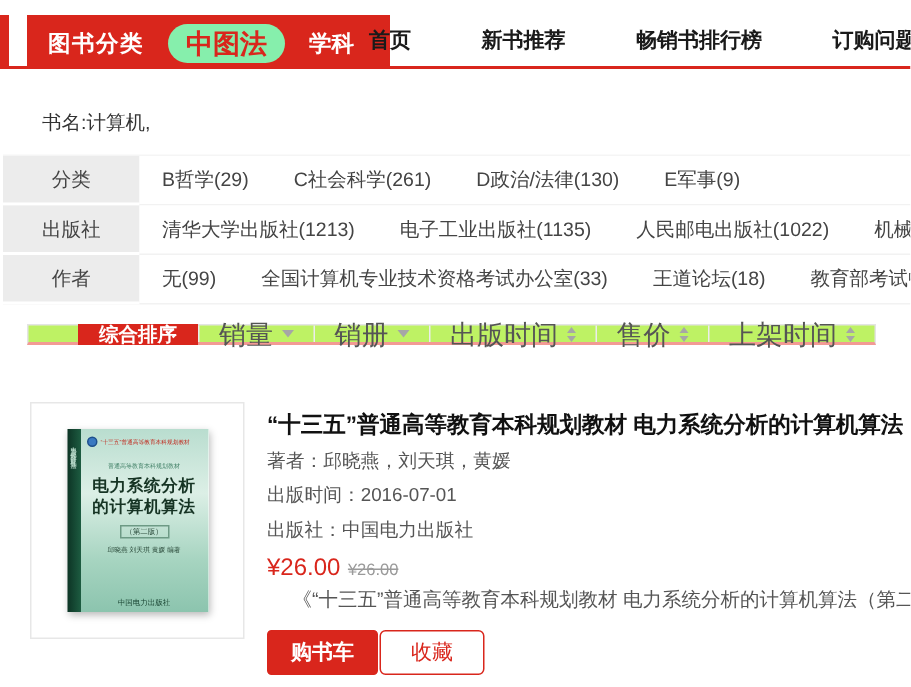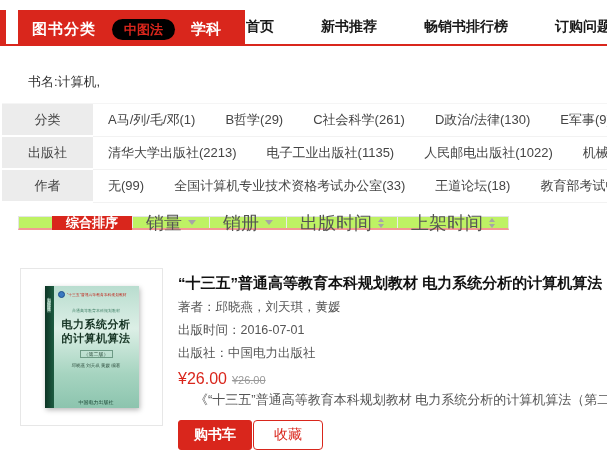--- a/index.html
+++ b/index.html
@@ -7,21 +7,21 @@
   html,body { width:607px; height:458px; background:#fff; overflow:hidden;
     font-family:"Liberation Sans","DejaVu Sans",sans-serif; }
   .page { position:relative; width:607px; height:458px; background:#fff; }
 
   
   .topnav { position:absolute; top:10px; left:0; width:607px; height:34px; }
   .nav-sliver { position:absolute; left:0; top:0; width:6px; height:34px; background:var(--red); }
   .nav-left { position:absolute; left:18px; top:0; height:34px; background:var(--red);
     display:flex; align-items:center; gap:16px; padding:4px 24px 0 14px; }
   .nav-cat { color:#fff; font-weight:700; font-size:15px; letter-spacing:1px; }
-  .nav-pill { background:#000000; color:var(--red); font-weight:700; font-size:13px;
+  .nav-pill { background:#86efac; color:var(--red); font-weight:700; font-size:18px;
     border-radius:13px; padding:4px 12px; line-height:1; cursor:pointer; }
   .nav-tab { color:#ffffff; font-weight:700; font-size:15px; cursor:pointer; }
   .nav-menu { position:absolute; left:246px; top:0; height:34px; display:flex; align-items:center; gap:47px; }
   .nav-menu-item { font-size:14px; font-weight:700; color:#1a1a1a; white-space:nowrap; cursor:pointer; }
   .nav-underline { position:absolute; top:44px; left:0; width:607px; height:2px; background:var(--red); }
 
   
   .search-line { position:absolute; top:73px; left:28px; font-size:13px; color:#333; }
 
   
@@ -101,32 +101,31 @@
     </div>
   </div>
   <div class="nav-underline"></div>
 
   <div class="search-line">书名:计算机,</div>
 
   <div class="filter-table">
     <div class="filter-row">
       <div class="filter-label">分类</div>
       <div class="filter-values">
-        <span class="filter-option">A马/列/毛/邓(1)</span>
         <span class="filter-option">B哲学(29)</span>
         <span class="filter-option">C社会科学(261)</span>
         <span class="filter-option">D政治/法律(130)</span>
         <span class="filter-option">E军事(9)</span>
 
       </div>
     </div>
     <div class="filter-row">
       <div class="filter-label">出版社</div>
       <div class="filter-values">
-        <span class="filter-option">清华大学出版社(2213)</span>
+        <span class="filter-option">清华大学出版社(1213)</span>
         <span class="filter-option">电子工业出版社(1135)</span>
         <span class="filter-option">人民邮电出版社(1022)</span>
         <span class="filter-option">机械工业出版社(</span>
       </div>
     </div>
     <div class="filter-row">
       <div class="filter-label">作者</div>
       <div class="filter-values">
         <span class="filter-option">无(99)</span>
         <span class="filter-option">全国计算机专业技术资格考试办公室(33)</span>
@@ -141,20 +140,27 @@
     <div class="sort-tab">
       <span>销量</span>
       <span class="arr-down"></span>
     </div>
     <div class="sort-tab">
       <span>销册</span>
       <span class="arr-down"></span>
     </div>
     <div class="sort-tab">
       <span>出版时间</span>
+      <span class="arr-both">
+          <i class="up"></i>
+          <i class="dn"></i>
+        </span>
+    </div>
+    <div class="sort-tab">
+      <span>售价</span>
       <span class="arr-both">
           <i class="up"></i>
           <i class="dn"></i>
         </span>
     </div>
     <div class="sort-tab">
       <span>上架时间</span>
       <span class="arr-both">
           <i class="up"></i>
           <i class="dn"></i>

